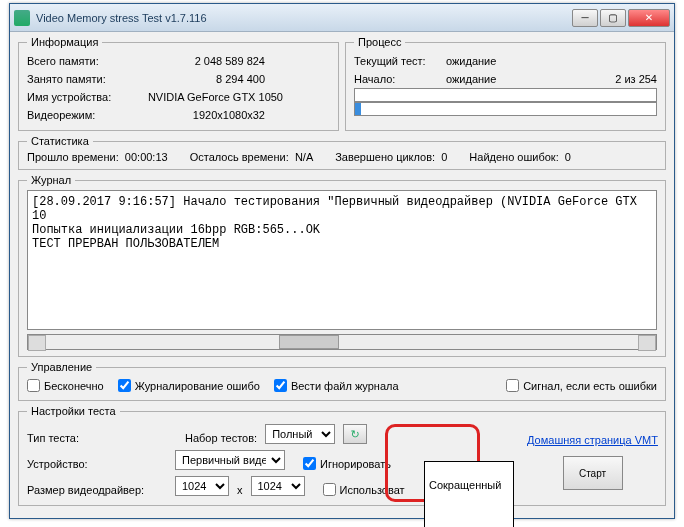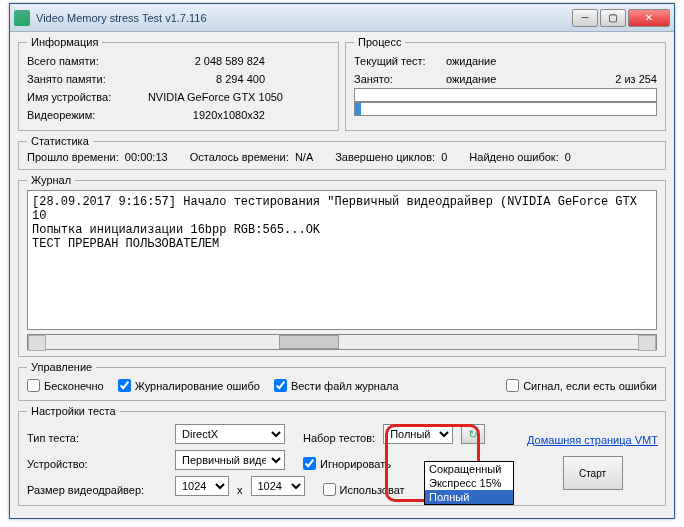--- a/index.html
+++ b/index.html
@@ -35,21 +35,21 @@
 .chk{display:flex;align-items:center;gap:4px}
 .chk input{width:13px;height:13px}
 .set-row{display:flex;align-items:flex-end;gap:8px;padding:3px 0}
 .set-lbl{flex:0 0 140px}
 select,.combo{border:1px solid #888;background:#fff;height:20px;padding:1px 2px;font-size:11px}
 select{width:110px}
 .btn{border:1px solid #888;background:linear-gradient(#f8f8f8,#dcdcdc);height:34px;width:60px;cursor:pointer;font-size:10px}
 .link{color:#0040d0;text-decoration:underline;cursor:pointer}
 .highlight{position:absolute;border:3px solid #d22;border-radius:10px;pointer-events:none;left:385px;top:424px;width:95px;height:78px}
 .dropdown{position:absolute;left:424px;top:461px;width:90px;border:1px solid #000;background:#fff;z-index:10}
-.dropdown .opt{padding:1px 4px;font-size:11px;cursor:pointer}
+.dropdown .opt{padding:17px 4px;font-size:11px;cursor:pointer}
 .dropdown .opt.sel{background:#3169c6;color:#fff}
 .right-col{position:absolute;right:14px;top:434px;width:155px;display:flex;flex-direction:column;gap:10px;align-items:center}
 .btnrow{display:flex;gap:8px}
 .refresh{width:24px;height:20px;border:1px solid #888;background:linear-gradient(#f8f8f8,#d8d8d8);color:#2a6;display:flex;align-items:center;justify-content:center;cursor:pointer}
 .set-grid{display:flex;gap:12px}
 .set-left{flex:1}
 </style>
 </head>
 <body>
 
@@ -84,21 +84,21 @@
             <span class="val">1920x1080x32</span>
           </div>
    </fieldset>
    <fieldset>
     <legend>Процесс</legend>
     <div class="row process-row">
             <span class="lbl">Текущий тест:</span>
             <span class="pv">ожидание</span>
           </div>
     <div class="row process-row">
-            <span class="lbl">Занято:</span>
+            <span class="lbl">Начало:</span>
             <span class="pv">ожидание</span>
             <span>2 из 254</span>
           </div>
     <div class="row">
             <div class="progress">
               <div class="bar" style="width:0%"></div>
             </div>
           </div>
     <div class="row">
             <div class="progress">
@@ -145,21 +145,20 @@
             <span>Сигнал, если есть ошибки</span>
           </label>
    </div>
   </fieldset>
   <fieldset>
    <legend>Настройки теста</legend>
    <div class="set-grid">
     <div class="set-left">
      <div class="set-row">
       <span class="set-lbl">Тип теста:</span>
-      <select><option>DirectX</option></select>
       <span style="margin-left:10px">Набор тестов:</span>
       <select style="width:70px"><option>Полный</option></select>
       <div class="refresh">↻</div>
      </div>
      <div class="set-row">
       <span class="set-lbl">Устройство:</span>
       <select><option>Первичный видеод</option></select>
       <label class="chk" style="margin-left:10px">
                 <input type="checkbox" checked="" style="">
                 <span>Игнорировать</span>

